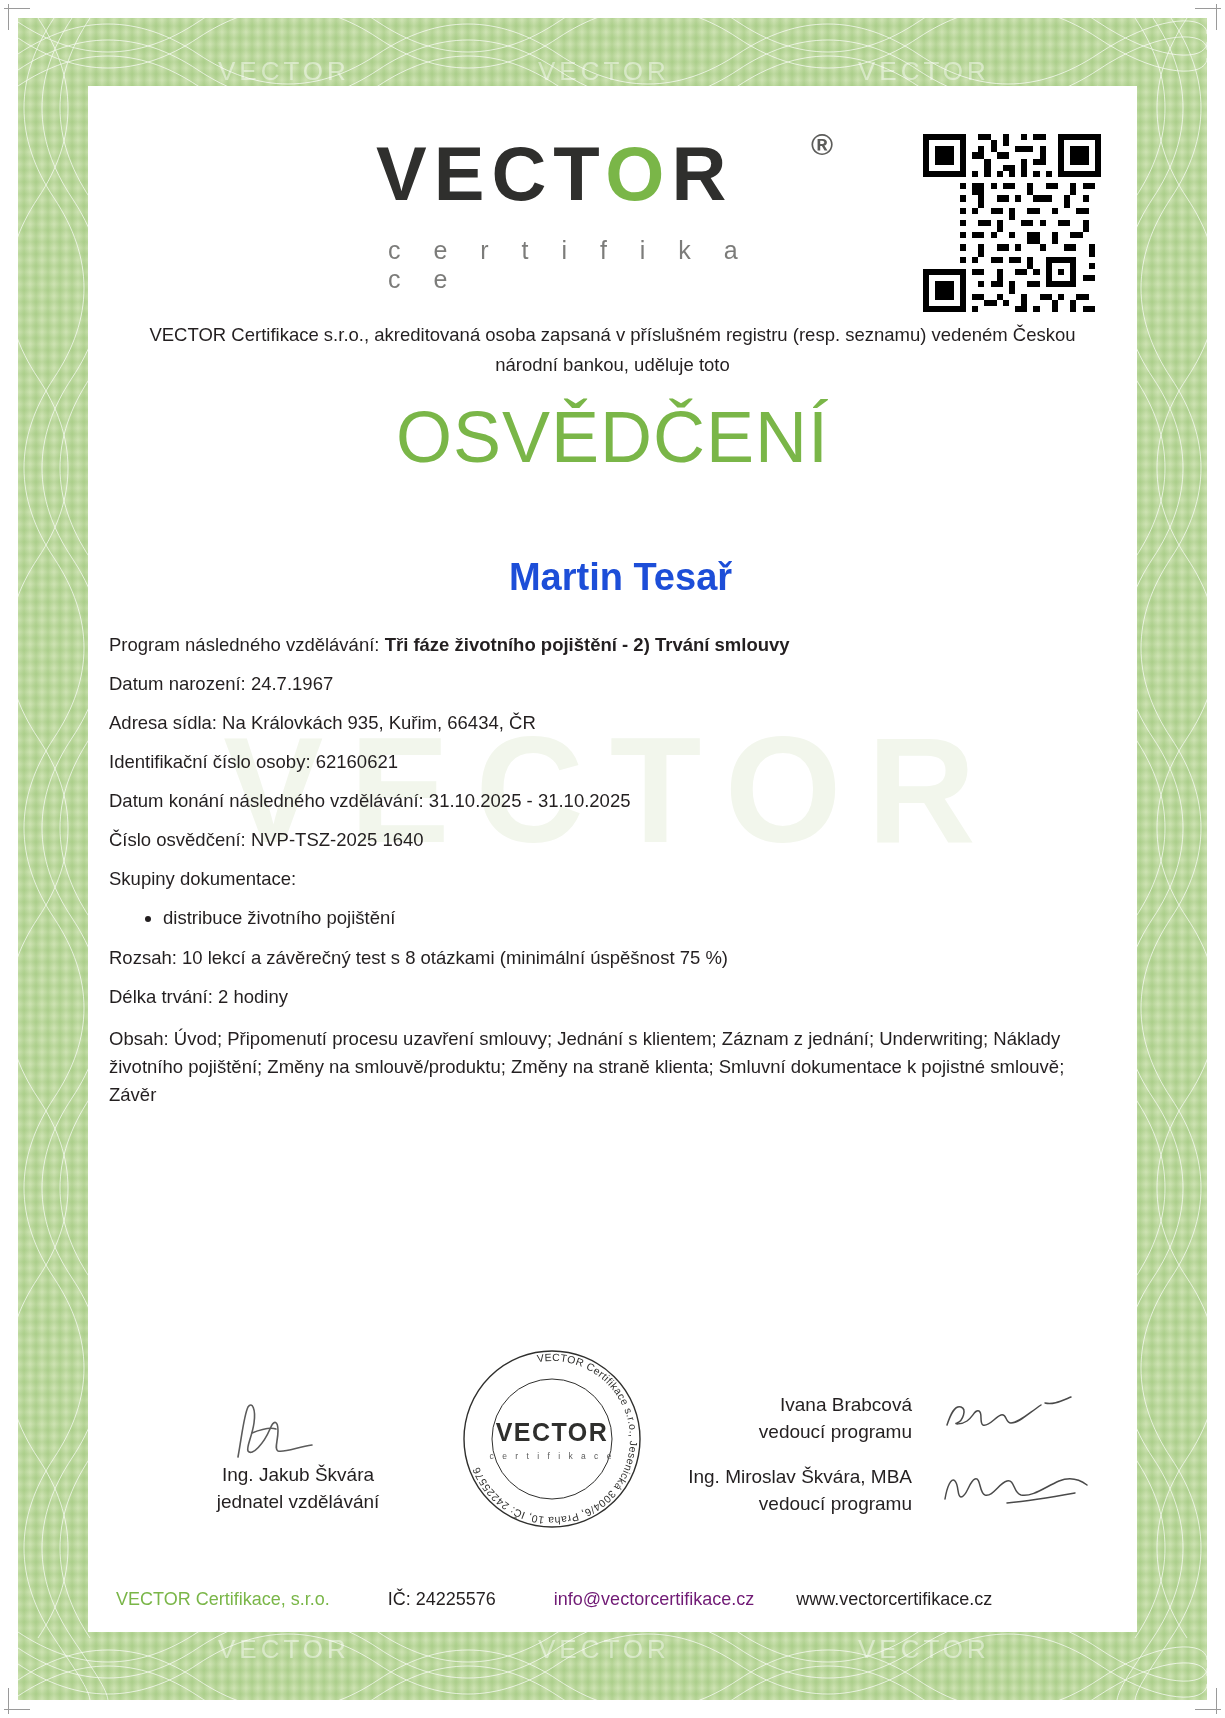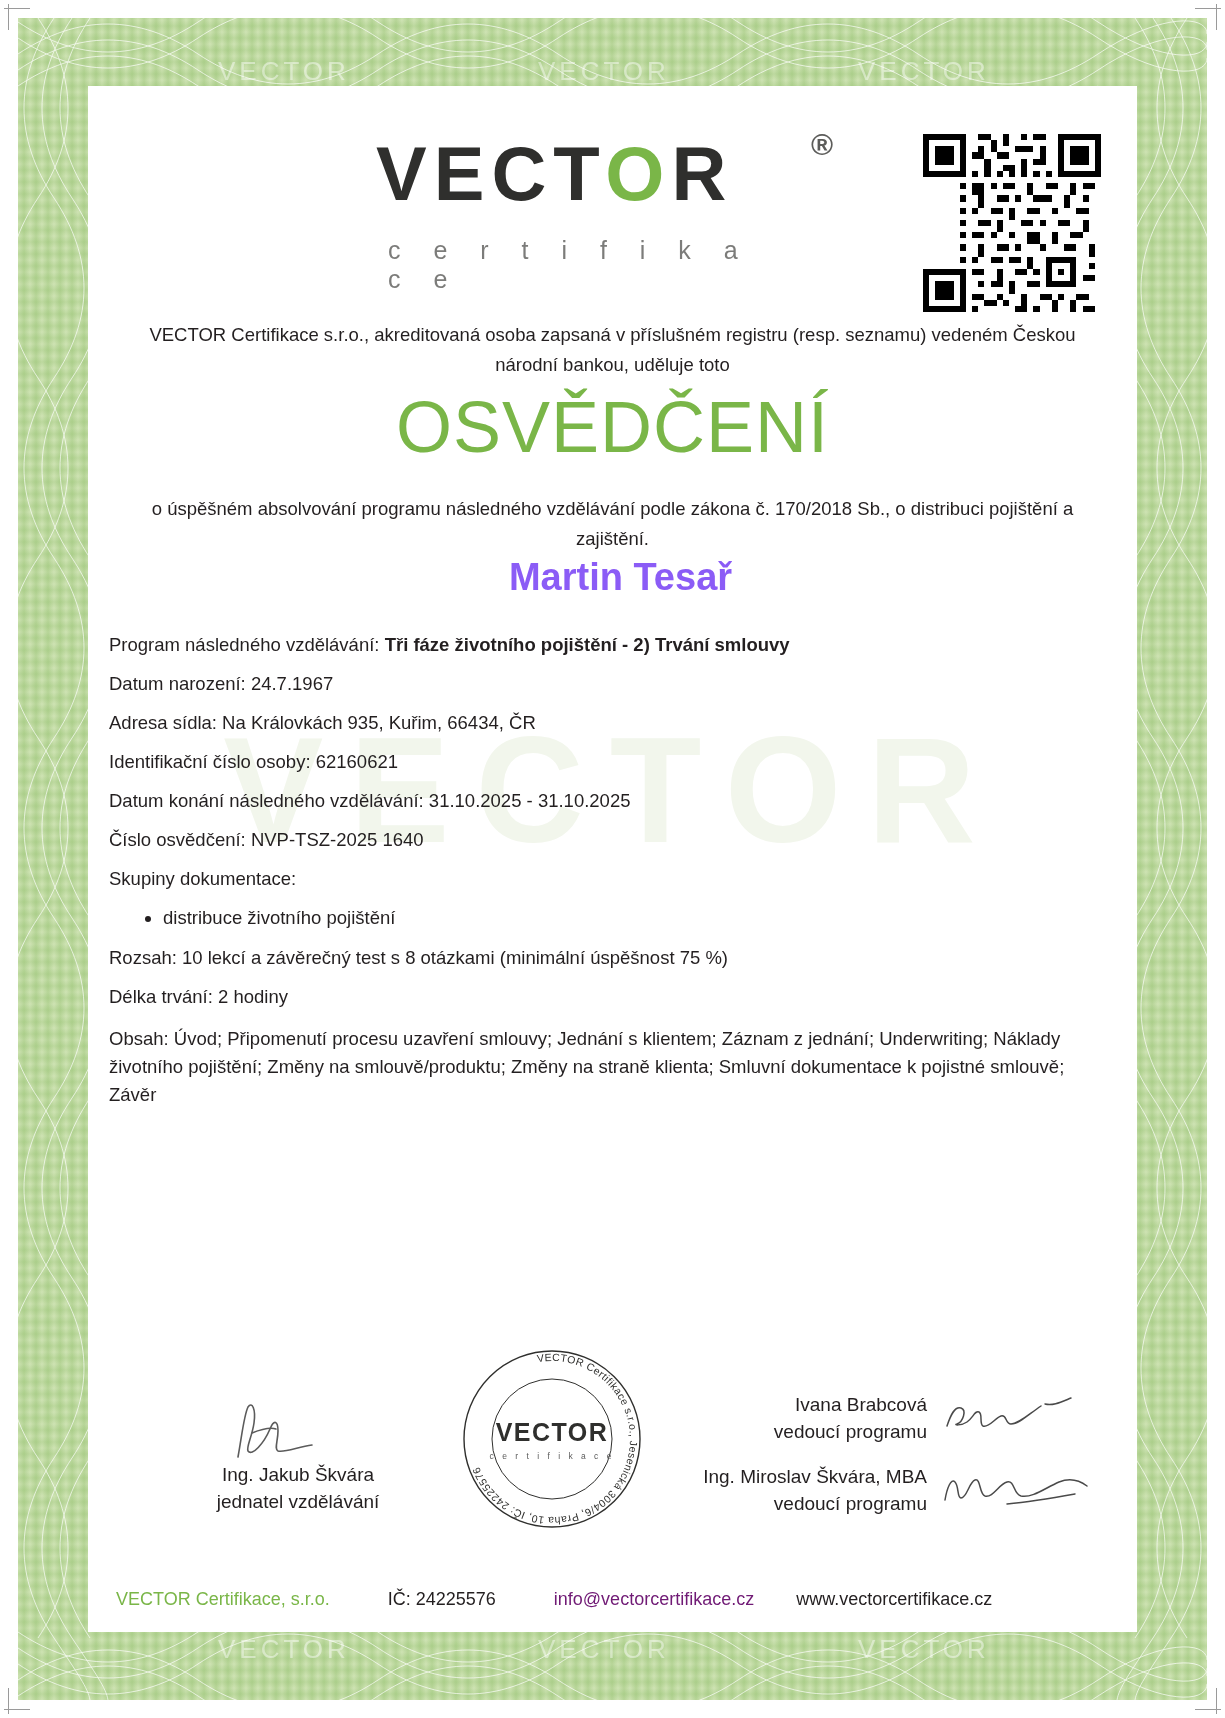--- a/index.html
+++ b/index.html
@@ -122,21 +122,21 @@
     left: 60px; right: 60px;
     top: 234px;
     text-align: center;
     font-size: 18.5px;
     line-height: 30px;
     color: #231f20;
   }
   .title {
     position: absolute;
     left: 0; right: 0;
-    top: 300px;
+    top: 310px;
     text-align: center;
     font-size: 72px;
     font-weight: 400;
     color: #7ab648;
     letter-spacing: 1px;
   }
   .subtitle {
     position: absolute;
     left: 60px; right: 60px;
     top: 408px;
@@ -144,21 +144,21 @@
     font-size: 18.5px;
     line-height: 30px;
   }
   .holder {
     position: absolute;
     left: 0; right: 0;
     top: 470px;
     text-align: center;
     font-size: 38px;
     font-weight: 700;
-    color: #8b5cf6;
+    color: #1d4ed8;
     padding-left: 16px;
   }
 
   .details {
     position: absolute;
     left: 21px;
     right: 21px;
     top: 548px;
     font-size: 18.5px;
     line-height: 22px;
@@ -198,23 +198,23 @@
     height: 192px;
   }
   .sig-right {
     position: absolute;
     right: 40px;
     top: 52px;
     width: 470px;
   }
   .sig-right .line {
     display: flex;
-    align-items: center;
+    align-items: flex-start;
     justify-content: flex-end;
-    gap: 10px;
+    gap: 25px;
   }
   .sig-right .txt { text-align: right; font-size: 19px; line-height: 27px; }
   .sig-right .mark { width: 160px; height: 52px; }
 
   
   .footer {
     position: absolute;
     left: 28px;
     right: 28px;
     bottom: 22px;
@@ -425,21 +425,20 @@
               <rect x="26" y="28" width="2" height="1"></rect>
           </g>
         </svg>
       </div>
     </div>
 
     <div class="intro">VECTOR Certifikace s.r.o., akreditovaná osoba zapsaná v příslušném registru (resp. seznamu) vedeném Českou národní bankou, uděluje toto</div>
 
     <div class="title">OSVĚDČENÍ</div>
 
-    <div class="subtitle">o úspěšném absolvování programu následného vzdělávání podle zákona č. 170/2018 Sb., o distribuci pojištění a zajištění.</div>
 
     <div class="holder">Martin Tesař</div>
 
     <div class="details">
       <div class="row">
         <span>Program následného vzdělávání: </span><b>Tři fáze životního pojištění - 2) Trvání smlouvy</b>
       </div>
       <div class="row">Datum narození: 24.7.1967</div>
       <div class="row">Adresa sídla: Na Královkách 935, Kuřim, 66434, ČR</div>
       <div class="row">Identifikační číslo osoby: 62160621</div>

